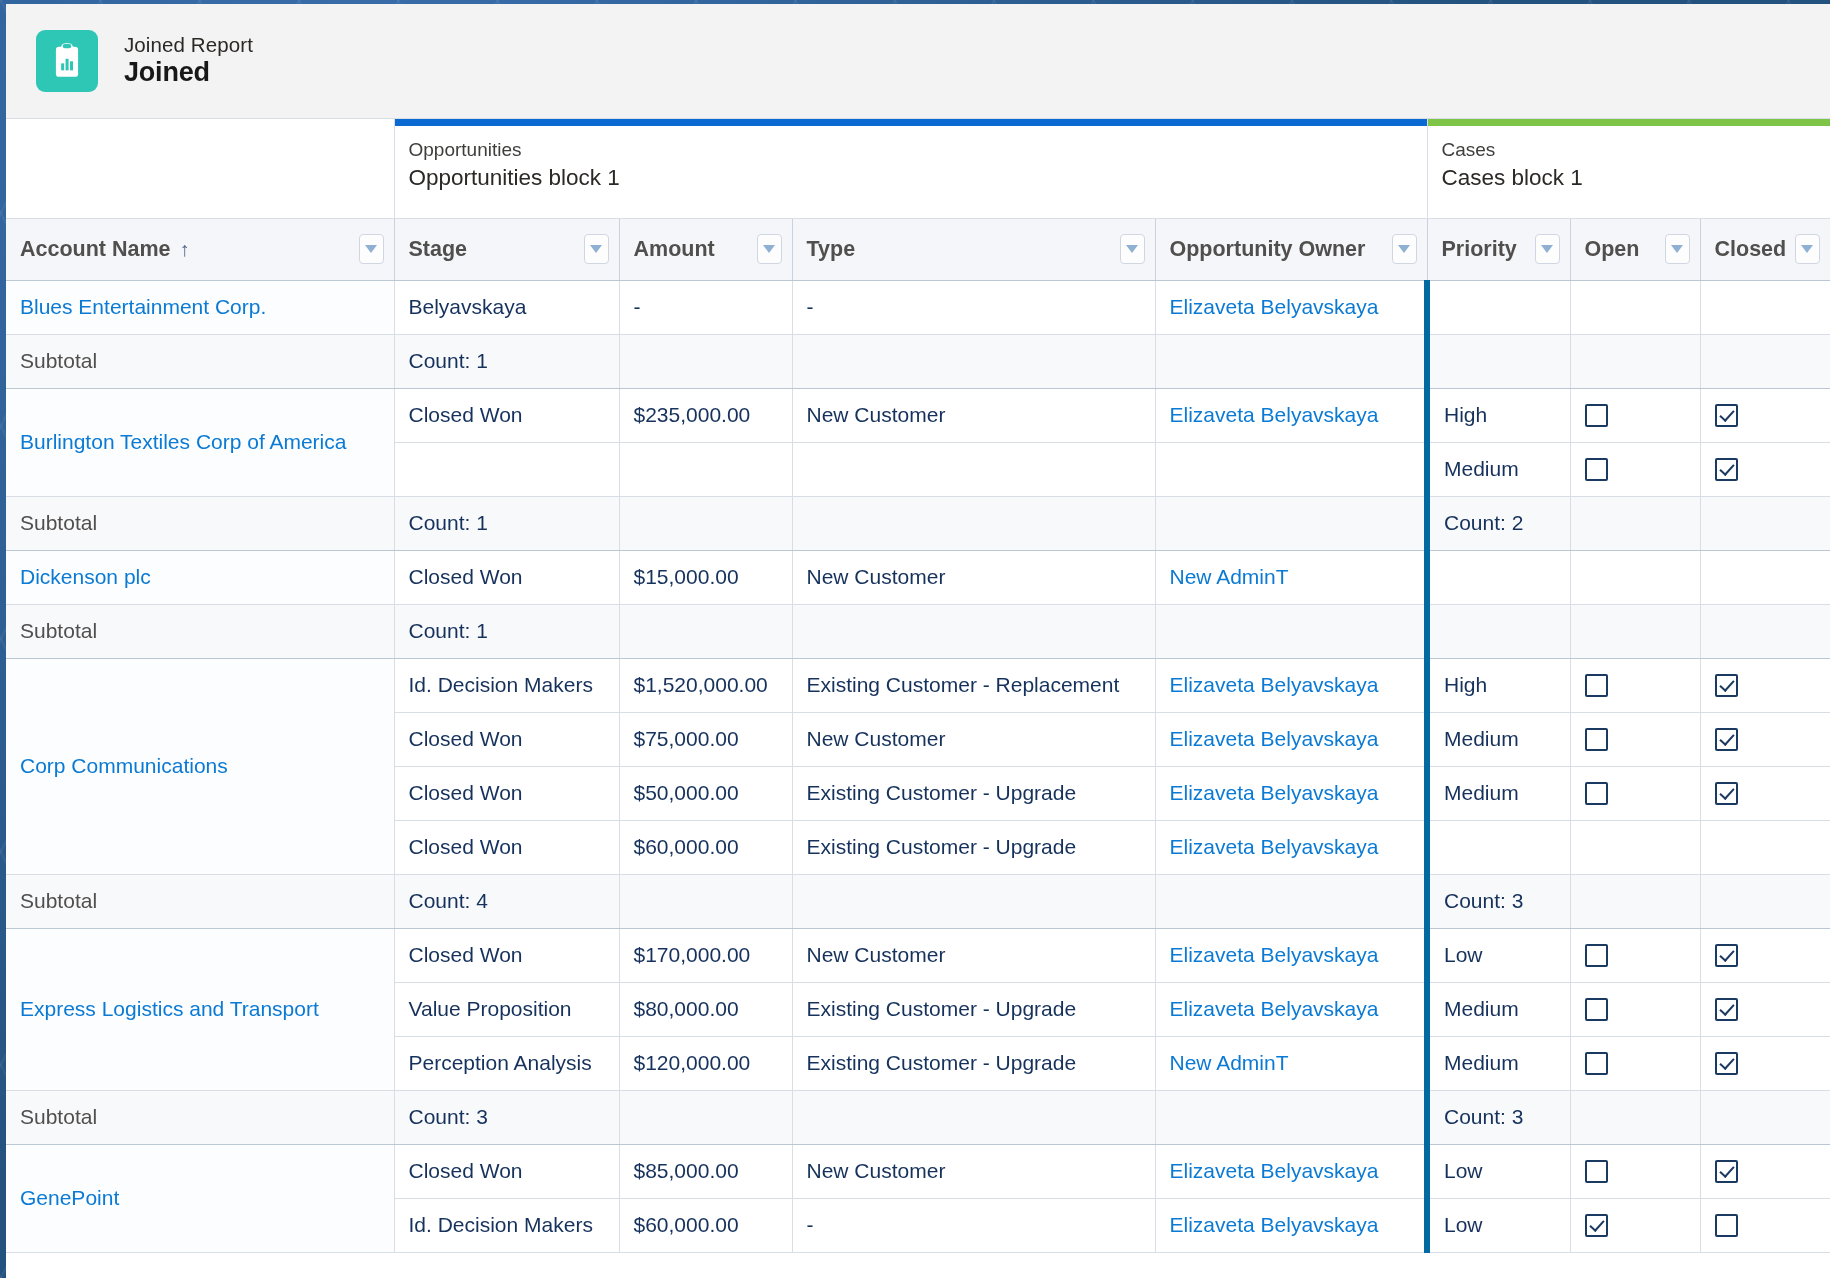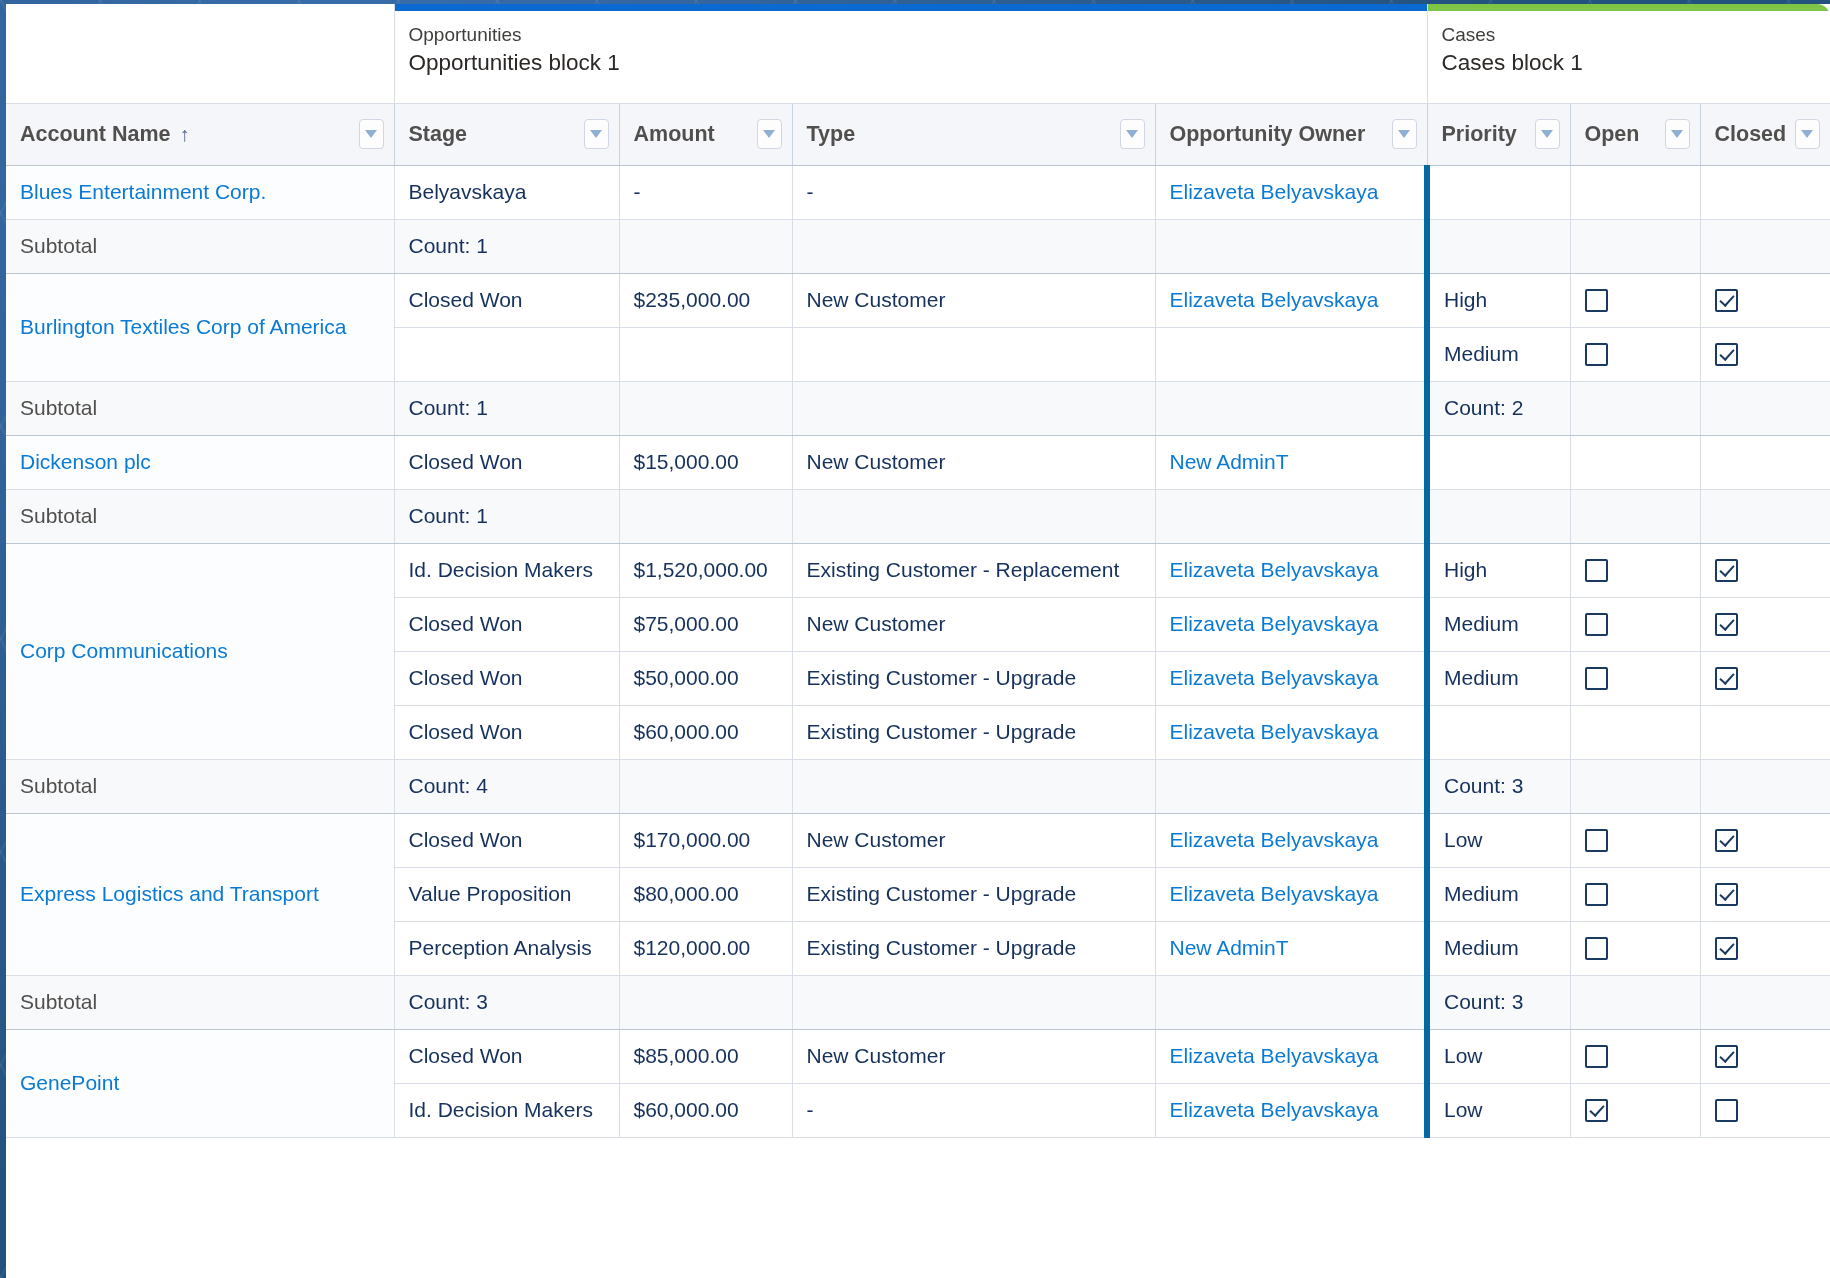--- a/index.html
+++ b/index.html
@@ -58,21 +58,21 @@
     letter-spacing: .1px;
   }
   .report-name {
     font-size: 27px;
     font-weight: bold;
     color: #181818;
     letter-spacing: -.2px;
   }
 
   
-  .table-scroll { width: 1824px; height: 1158px; overflow: hidden; border-radius: 13px; }
+  .table-scroll { width: 1824px; height: 1158px; overflow: hidden; }
 
   table.report {
     border-collapse: collapse;
     table-layout: fixed;
     width: 1824px;
     font-size: 21px;
     color: #16325c;
   }
 
   table.report td, table.report th {
@@ -200,20 +200,35 @@
     border-width: 0 2.6px 2.6px 0;
     transform: rotate(42deg);
   }
   td.cbx-cell { text-align: left; padding-left: 30px; }
 </style>
 </head>
 <body>
 
 <div id="app-window">
 
+  <div class="report-header">
+    <div class="report-icon">
+      <svg width="38" height="38" viewBox="0 0 24 24" aria-hidden="true">
+        <path fill="#ffffff" d="M17 3h-1.2a3.2 3.2 0 0 0-3.05-2.2h-1.5A3.2 3.2 0 0 0 8.2 3H7a2 2 0 0 0-2 2v15a2 2 0 0 0 2 2h10a2 2 0 0 0 2-2V5a2 2 0 0 0-2-2Z"></path>
+        <rect x="9.3" y="1.2" width="5.4" height="2.8" rx="1.4" fill="#2ec7b5"></rect>
+        <rect x="8.3" y="13.5" width="1.9" height="4.4" fill="#2ec7b5"></rect>
+        <rect x="11.1" y="10.6" width="1.9" height="7.3" fill="#2ec7b5"></rect>
+        <rect x="13.9" y="12.2" width="1.9" height="5.7" fill="#2ec7b5"></rect>
+      </svg>
+    </div>
+    <div class="report-title-group">
+      <div class="report-type">Joined Report</div>
+      <div class="report-name">Joined</div>
+    </div>
+  </div>
 
   <div class="table-scroll">
     <table class="report">
       <colgroup>
         <col style="width:388px">
         <col style="width:225px">
         <col style="width:173px">
         <col style="width:363px">
         <col style="width:272px">
         <col style="width:143px">

